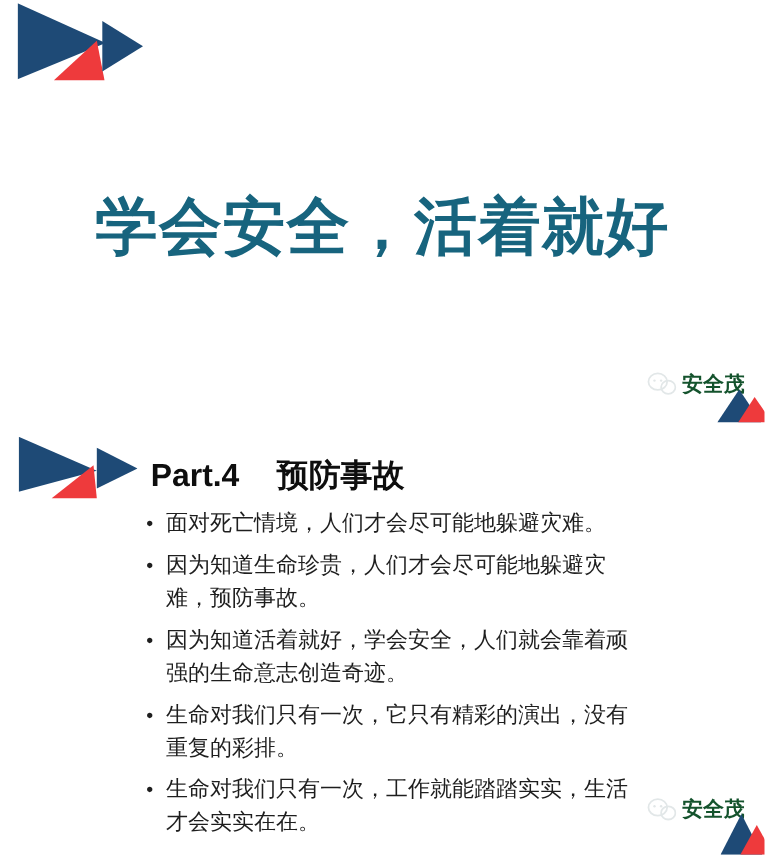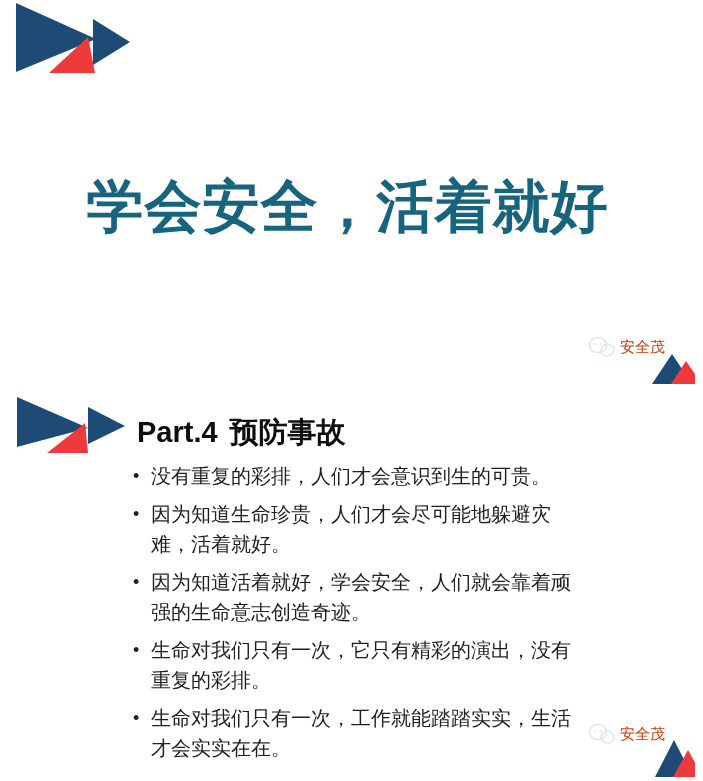--- a/index.html
+++ b/index.html
@@ -20,28 +20,28 @@
     text-align:center;
     font-size:57px;font-weight:900;
     color:#17647e;
     letter-spacing:1px;
     line-height:1.15;
   }
   
   .watermark{position:absolute;display:flex;align-items:center;gap:5px;}
   .wm-mid{left:588px;top:336px;}
   .wm-bottom{left:588px;top:723px;}
-  .wm-text{font-size:15px;color:#c2410c;white-space:nowrap;}
+  .wm-text{font-size:19px;color:#14532d;white-space:nowrap;font-weight:bold;}
   .wm-tris{position:absolute;}
   .wm-tris-mid{left:652px;top:352px;width:50px;height:32px;}
   .wm-tris-bottom{left:655px;top:738px;width:48px;height:39px;}
   
   .part-heading{
     position:absolute;left:137px;top:413px;
-    display:flex;align-items:baseline;gap:12px;
+    display:flex;align-items:baseline;gap:34px;
     font-size:29px;font-weight:bold;color:#0e0e0e;
   }
   
   .bullets{
     position:absolute;left:133px;top:461px;width:444px;
     list-style:none;margin:0;padding:0;
   }
   .bullets li{
     display:flex;
     margin-bottom:8px;
@@ -90,25 +90,25 @@
   </svg>
 
   <div class="part-heading">
     <span>Part.4</span>
     <span>预防事故</span>
   </div>
 
   <ul class="bullets">
     <li>
       <span class="marker">•</span>
-      <span class="btxt">没有重复的彩排，人们才会意识到生的可贵。</span>
+      <span class="btxt">面对死亡情境，人们才会尽可能地躲避灾难。</span>
     </li>
     <li>
       <span class="marker">•</span>
-      <span class="btxt">因为知道生命珍贵，人们才会尽可能地躲避灾难，活着就好。</span>
+      <span class="btxt">因为知道生命珍贵，人们才会尽可能地躲避灾难，预防事故。</span>
     </li>
     <li>
       <span class="marker">•</span>
       <span class="btxt">因为知道活着就好，学会安全，人们就会靠着顽强的生命意志创造奇迹。</span>
     </li>
     <li>
       <span class="marker">•</span>
       <span class="btxt">生命对我们只有一次，它只有精彩的演出，没有重复的彩排。</span>
     </li>
     <li>

